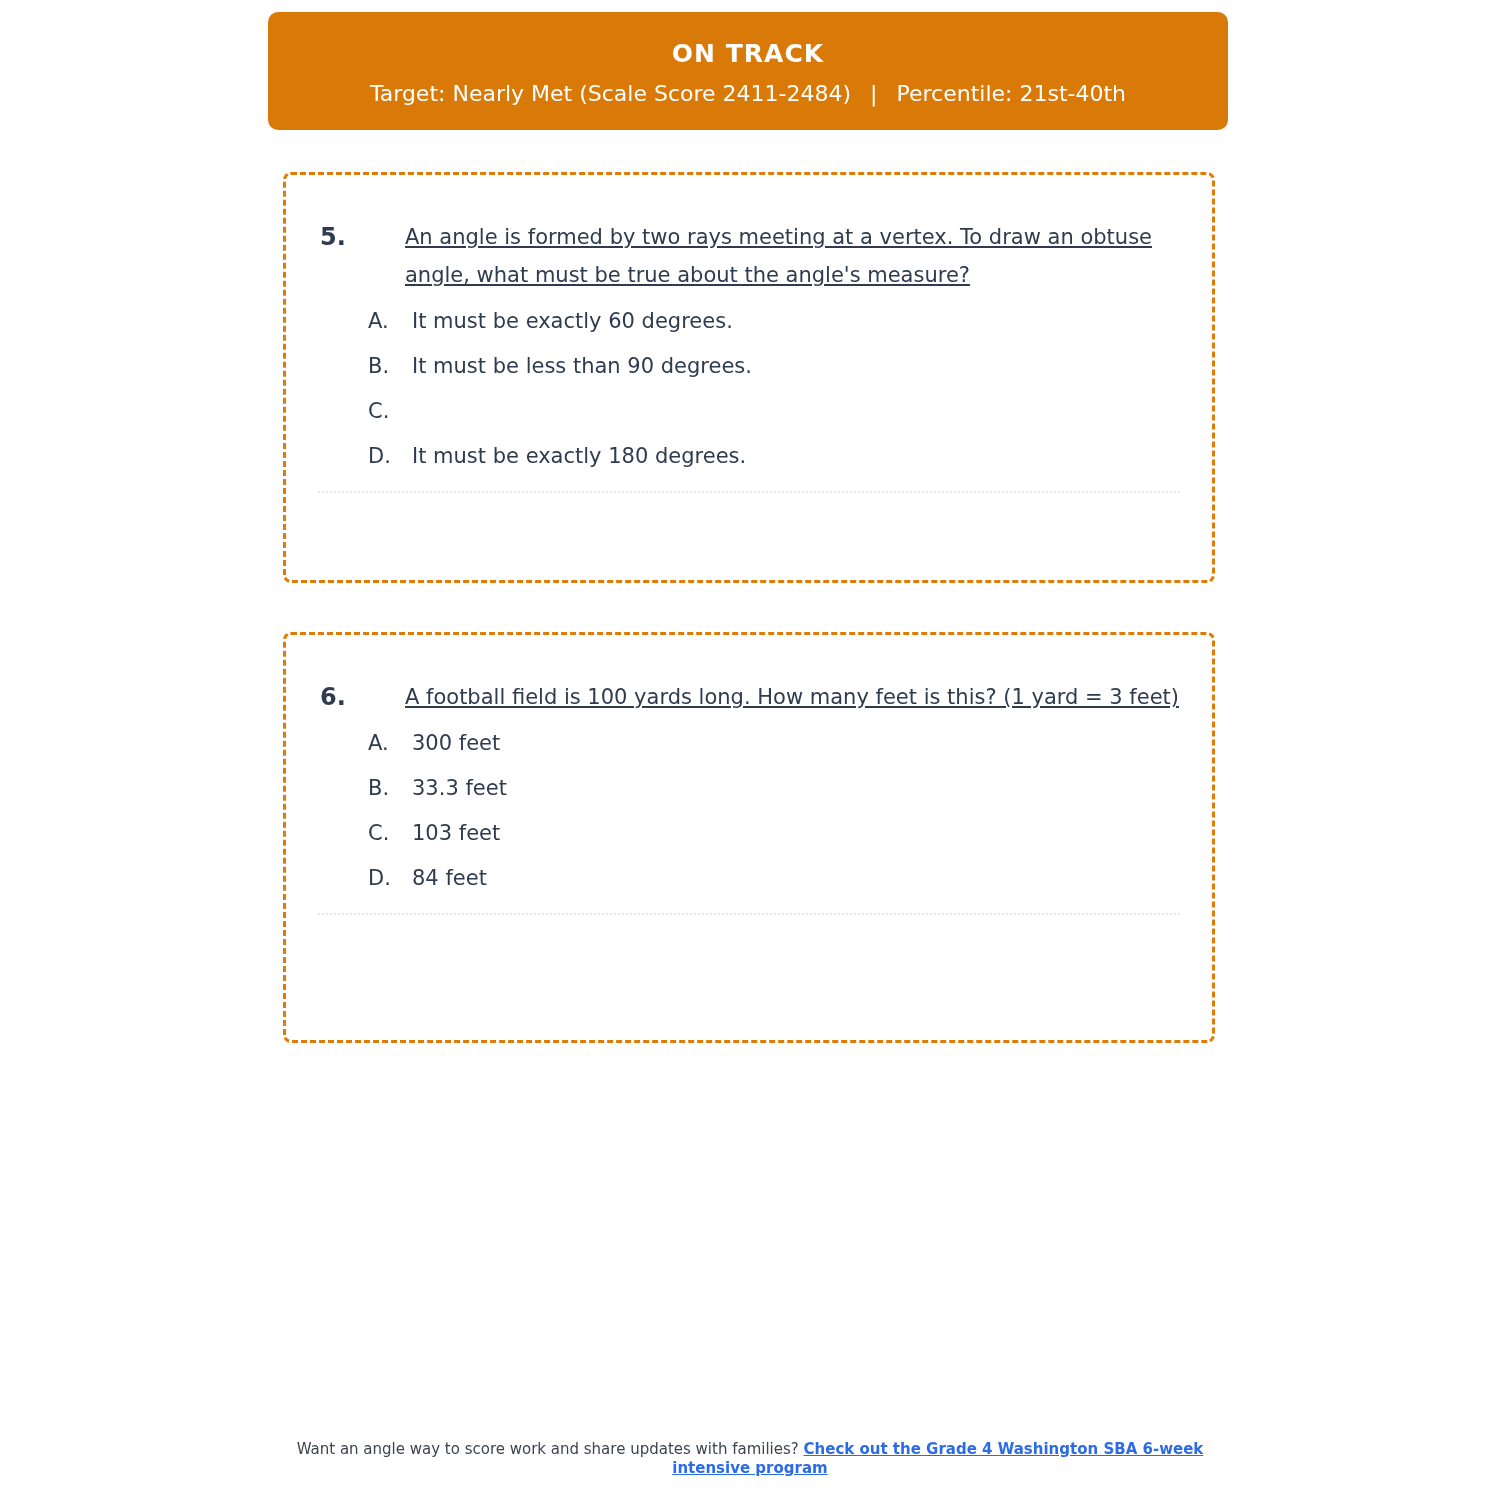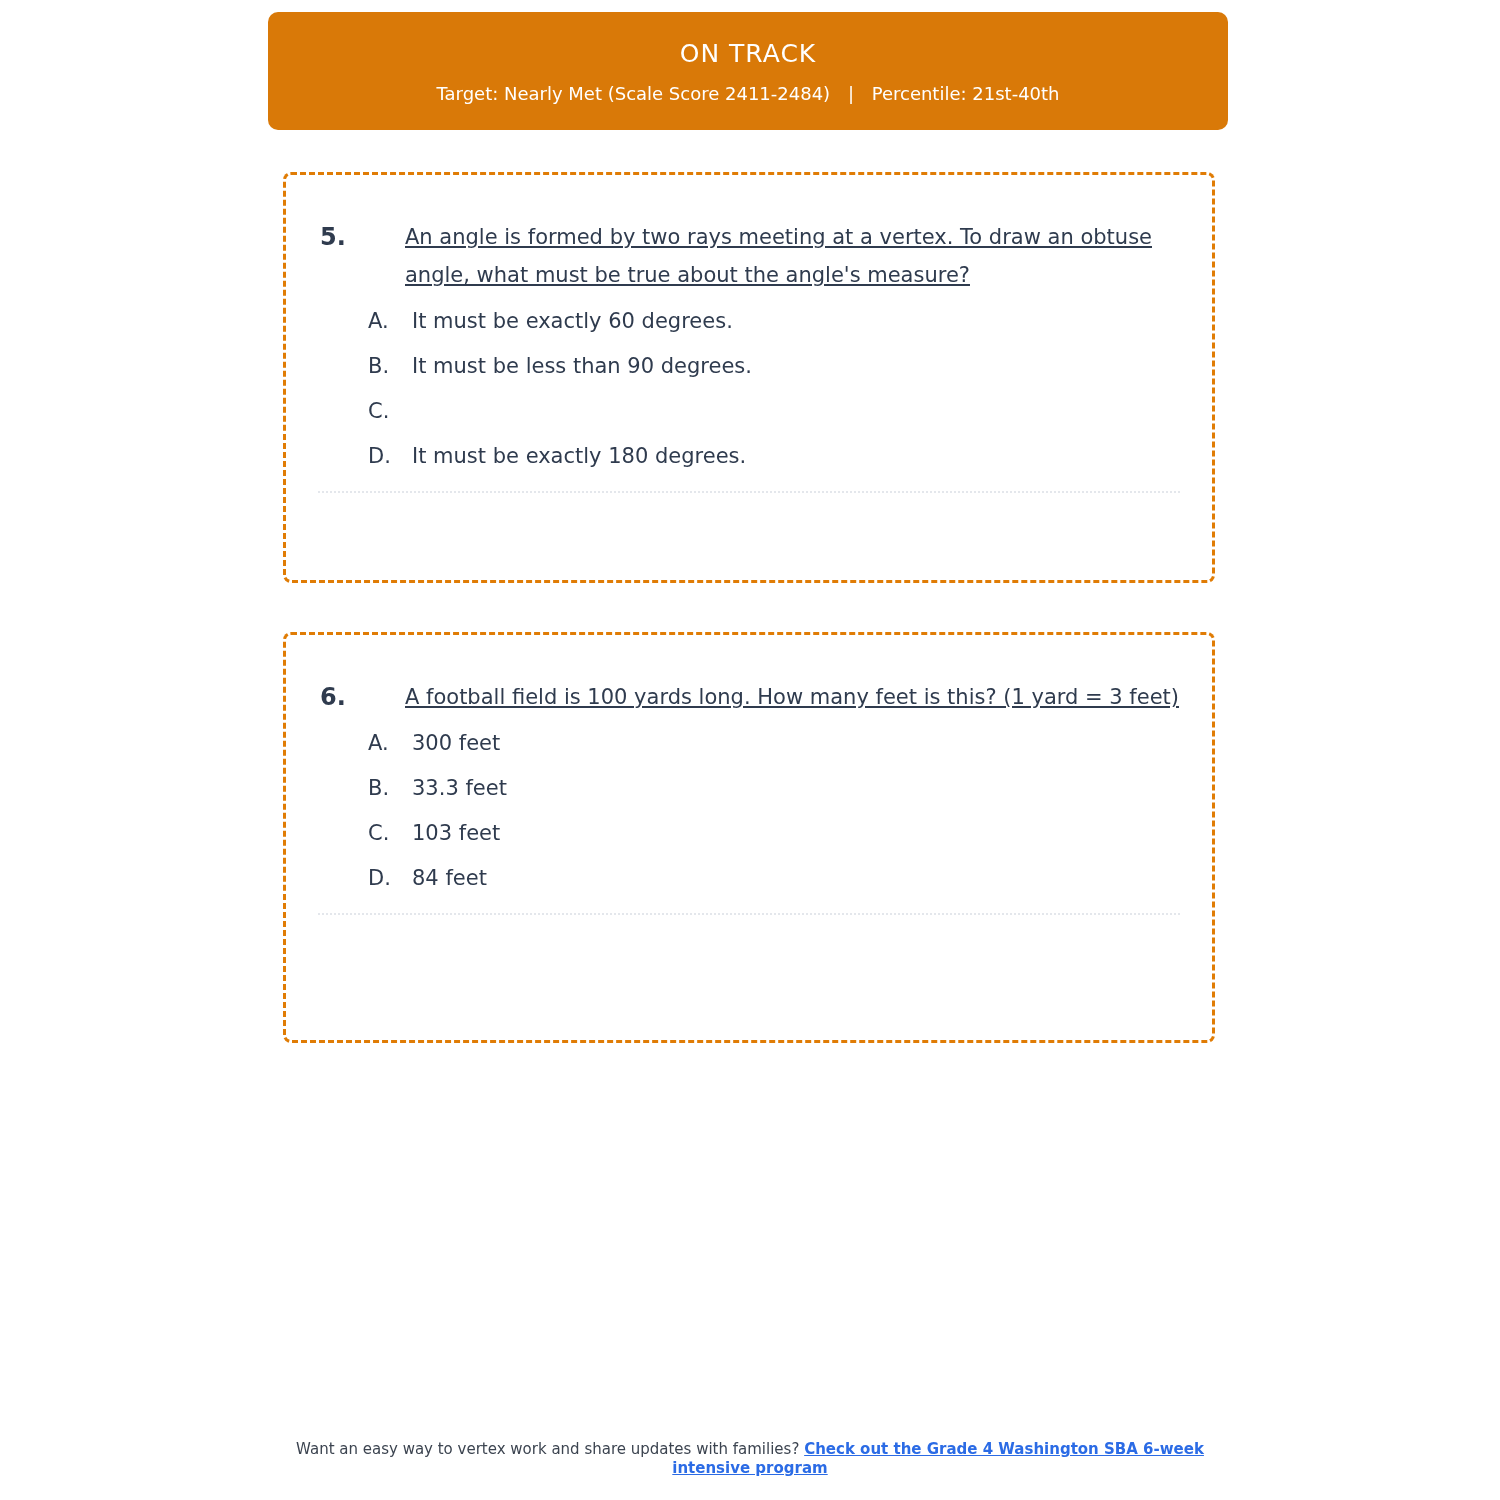--- a/index.html
+++ b/index.html
@@ -8,22 +8,22 @@
     font-family:"DejaVu Sans", sans-serif; overflow:hidden;
   }
 
   
   .banner {
     position:absolute; left:268px; top:12px; width:960px; height:118px;
     box-sizing:border-box; padding-top:27px;
     background:var(--banner_orange,#D97908); border-radius:10px;
     color:#ffffff; text-align:center;
   }
-  .banner-title { font-size:25px; font-weight:normal; letter-spacing:1px; line-height:30px; }
-  .banner-sub { margin-top:13px; font-size:18px; line-height:24px; }
+  .banner-title { font-size:25px; font-weight:bold; letter-spacing:1px; line-height:30px; }
+  .banner-sub { margin-top:13px; font-size:22px; line-height:24px; }
   .banner-sub .sep { margin:0 12px; }
 
   
   .card {
     position:absolute; left:283px; width:932px; height:411px; box-sizing:border-box;
     border:3px dashed var(--card_border_orange,#E07C05); border-radius:8px;
     background:#ffffff; color:var(--text_dark,#2F3B4E);
   }
   .card.c1 { top:172px; }
   .card.c2 { top:632px; }
@@ -116,17 +116,17 @@
       </li>
       <li class="opt">
         <span class="letter">D.</span>
         <span>84 feet</span>
       </li>
     </ul>
     <hr class="card-divider">
   </div>
 
   <div class="footer">
-    <span>Want an easy way to vertex work and share updates with families?</span>
+    <span>Want an angle way to score work and share updates with families?</span>
     <a>Check out the Grade 4 Washington SBA 6-week intensive program</a>
   </div>
 
 </div>
 
 </body></html>

